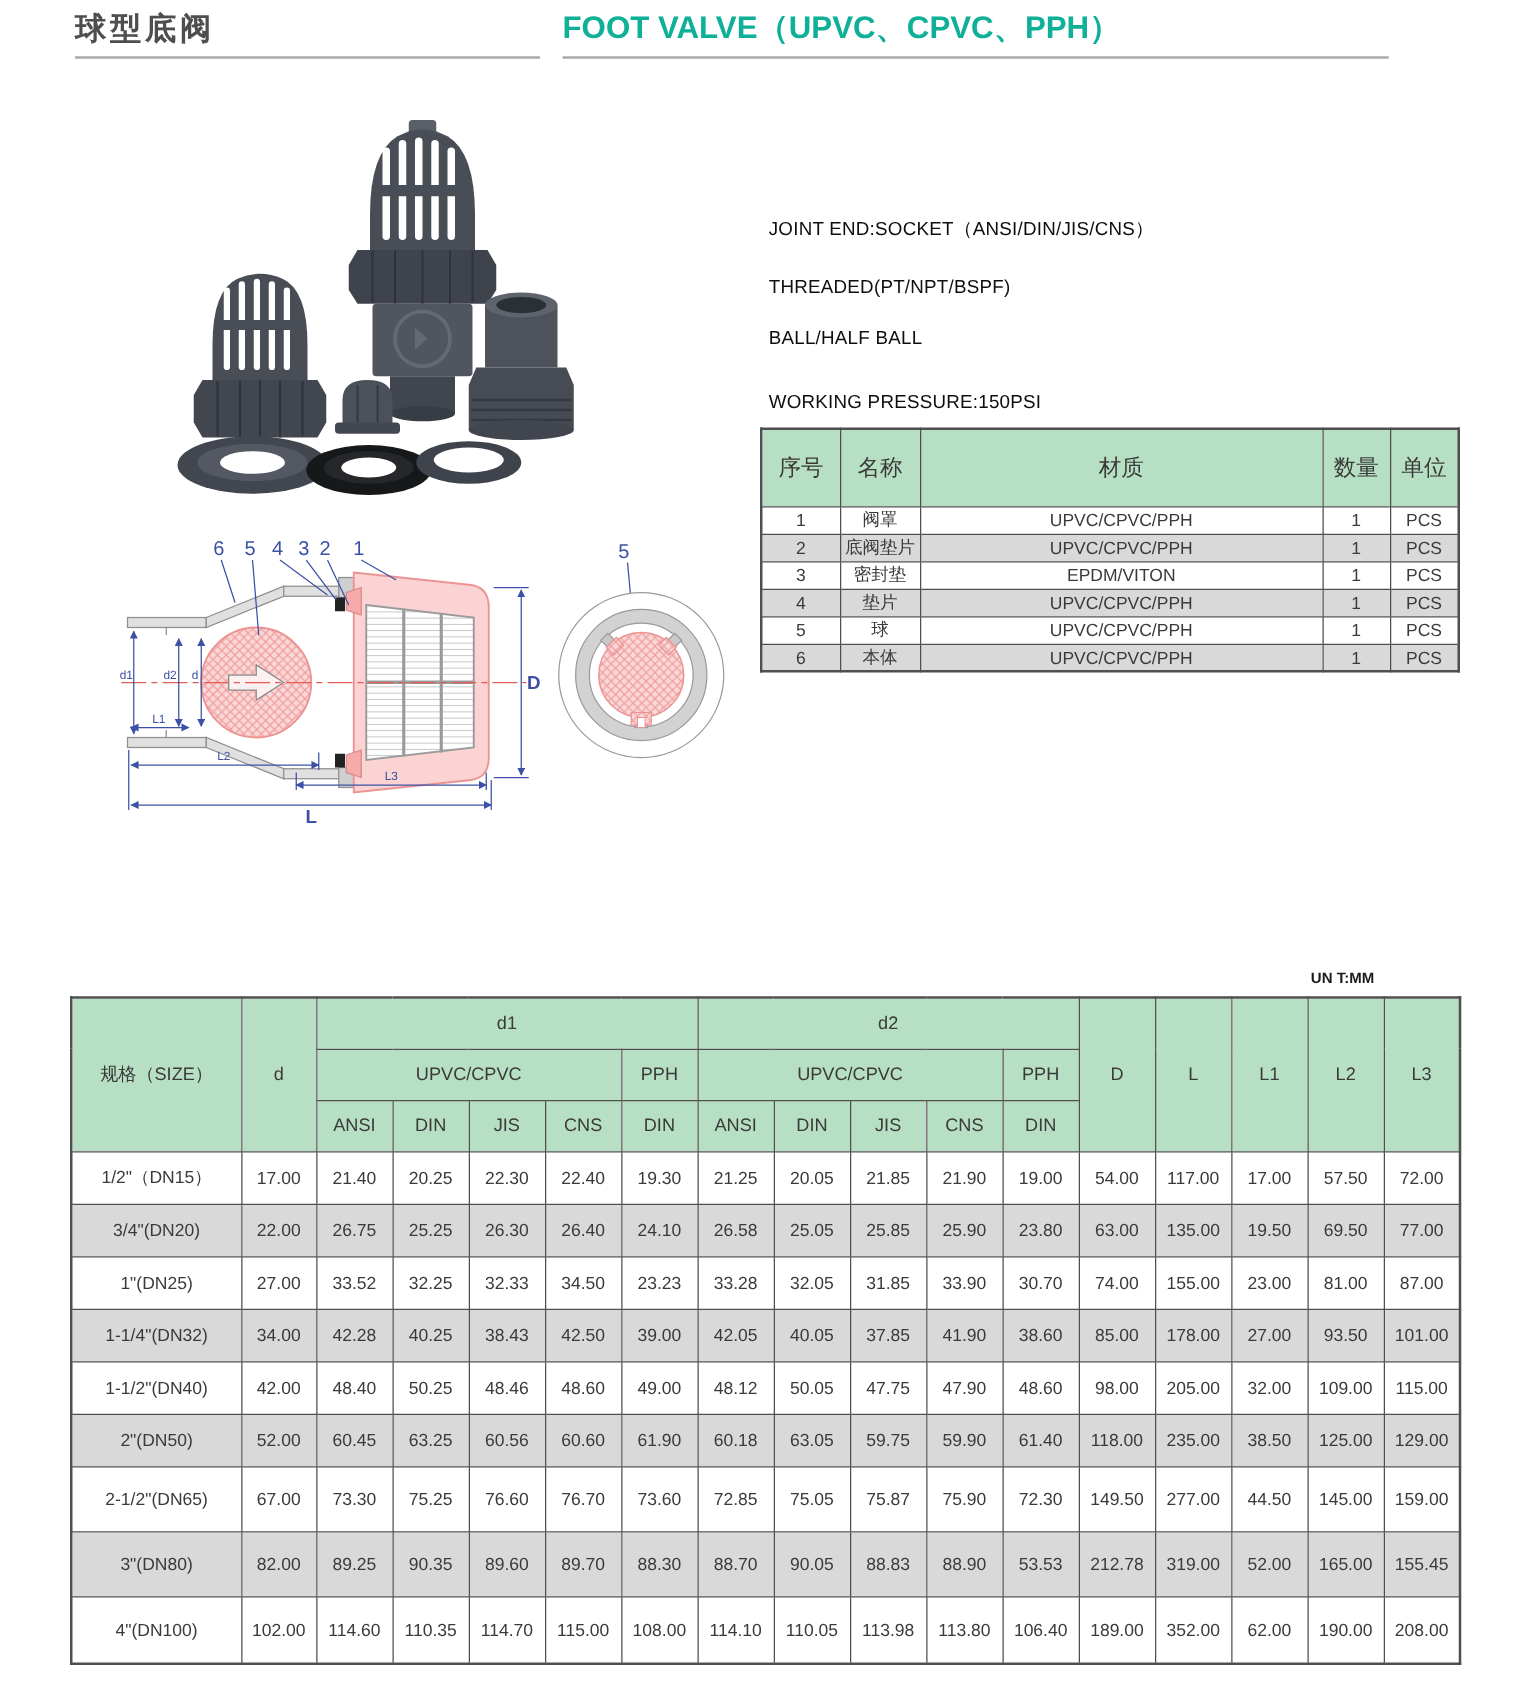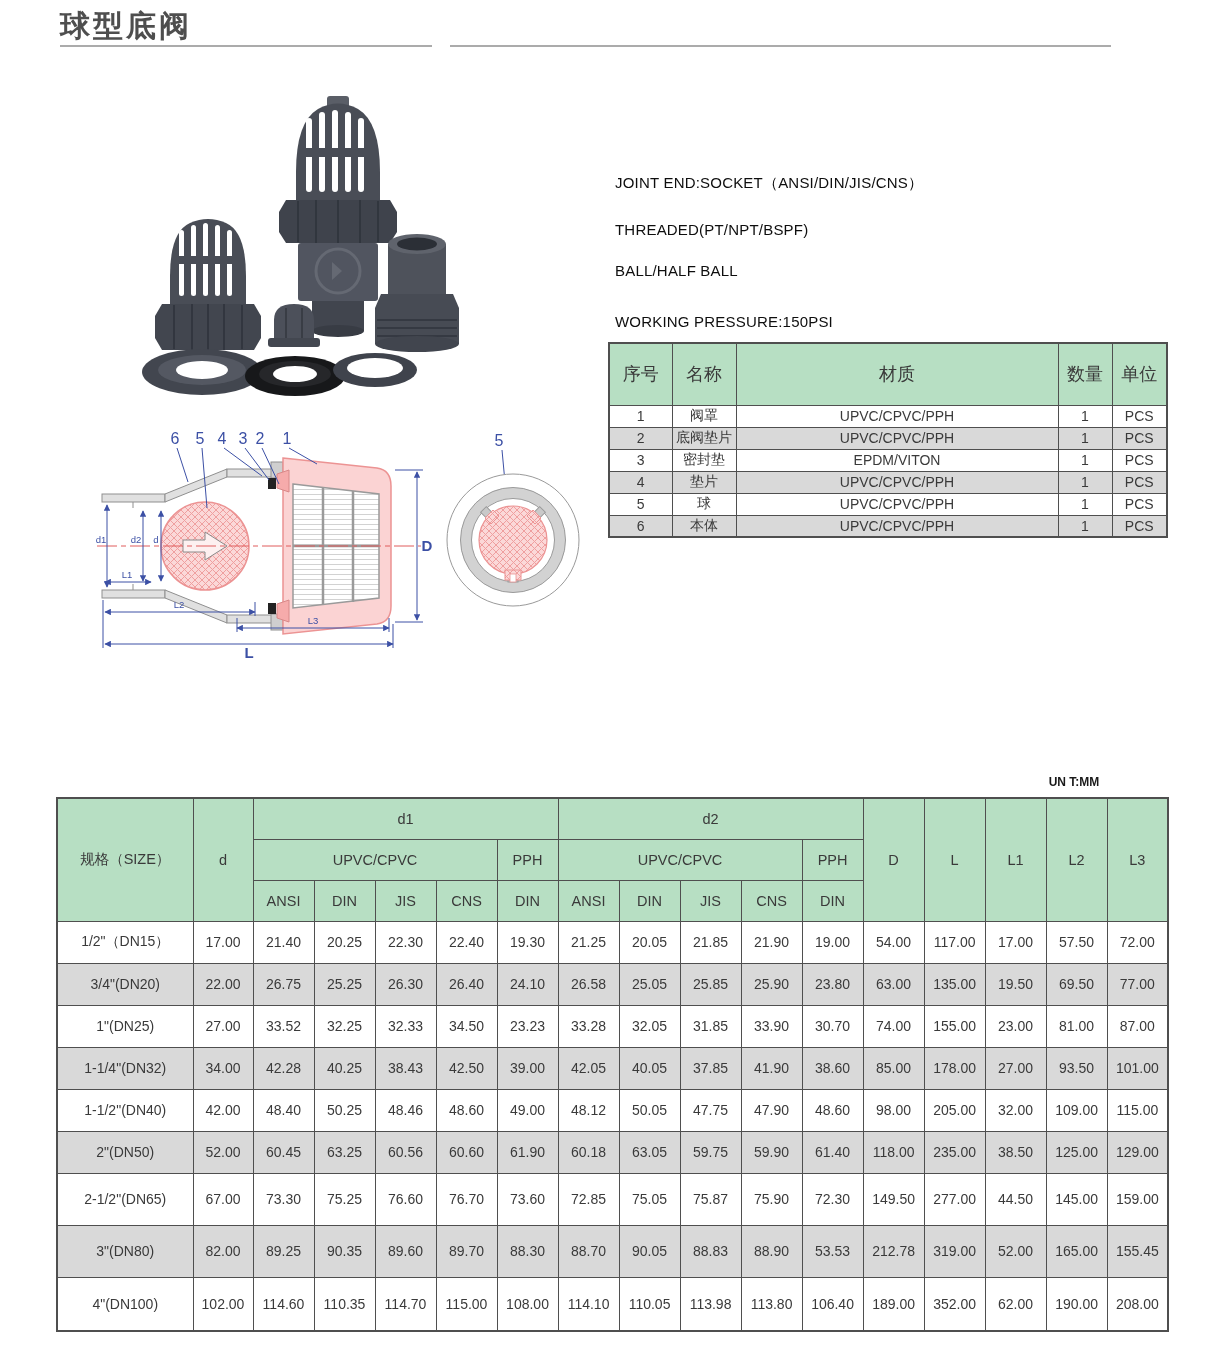--- a/index.html
+++ b/index.html
@@ -1,18 +1,18 @@
 <!DOCTYPE html>
 <html style="--accent: #0fb098; --table-green: #b7dfc3; --row-gray: #d9d9d9; --draw-blue: #3c50a5; --draw-pink: #fbd3d3; --draw-red: #e05c5c;"><head>
 <meta charset="utf-8">
 <style>
 *{box-sizing:border-box}
 body{margin:0;background:#ffffff;font-family:"Liberation Sans",sans-serif}
 .page{position:relative;width:1220px;height:1354px;background:#fff;overflow:hidden;color:#3d3d3d}
-.cn-title{position:absolute;left:60px;top:6px;font-size:30px;font-weight:bold;color:#4e4e4e;letter-spacing:3px;white-space:nowrap}
+.cn-title{position:absolute;left:60px;top:6px;font-size:25px;font-weight:bold;color:#4e4e4e;letter-spacing:3px;white-space:nowrap}
 .en-title{position:absolute;left:450px;top:5px;font-size:25px;font-weight:bold;color:var(--accent);white-space:nowrap}
 .rule{position:absolute;top:45px;height:2px;background:#ababab}
 .rule.l{left:60px;width:372px}
 .rule.r{left:450px;width:661px}
 .photo{position:absolute;left:100px;top:80px}
 .drawing{position:absolute;left:55px;top:412px}
 .spec-line{position:absolute;left:615px;font-size:15px;font-weight:normal;color:#0e0e0e;white-space:nowrap;letter-spacing:.2px}
 .unit-note{position:absolute;left:1014px;top:775px;width:120px;text-align:center;font-size:12px;font-weight:bold;color:#1a1a1a}
 table{border-collapse:collapse;table-layout:fixed;border:2px solid #4f4f4f}
 th,td{border:1px solid #4f4f4f;text-align:center;vertical-align:middle;overflow:hidden;padding:0;white-space:nowrap}
@@ -23,20 +23,21 @@
 .dims th{height:41px;background:var(--table-green);font-weight:normal;font-size:14.5px;color:#3a3a3a}
 .dims td{font-size:14px;color:#3a3a3a}
 tr.alt td{background:var(--row-gray)}
 </style>
 </head>
 <body>
 
 <div class="page">
 
   <div class="cn-title">球型底阀</div>
+  <div class="en-title">FOOT VALVE（UPVC、CPVC、PPH）</div>
   <div class="rule l"></div>
   <div class="rule r"></div>
 
   <svg class="photo" width="500" height="340" viewBox="0 0 500 340">
 
     <g>
       <rect x="227" y="16" width="22" height="14" rx="3" fill="#5a5e67"></rect>
       <path d="M196,120 L196,92 Q196,42 218,29 Q238,18 258,29 Q280,42 280,92 L280,120 Z" fill="#494d56"></path>
       <g fill="#ffffff">
         <rect x="206" y="38" width="6" height="74" rx="3"></rect>

